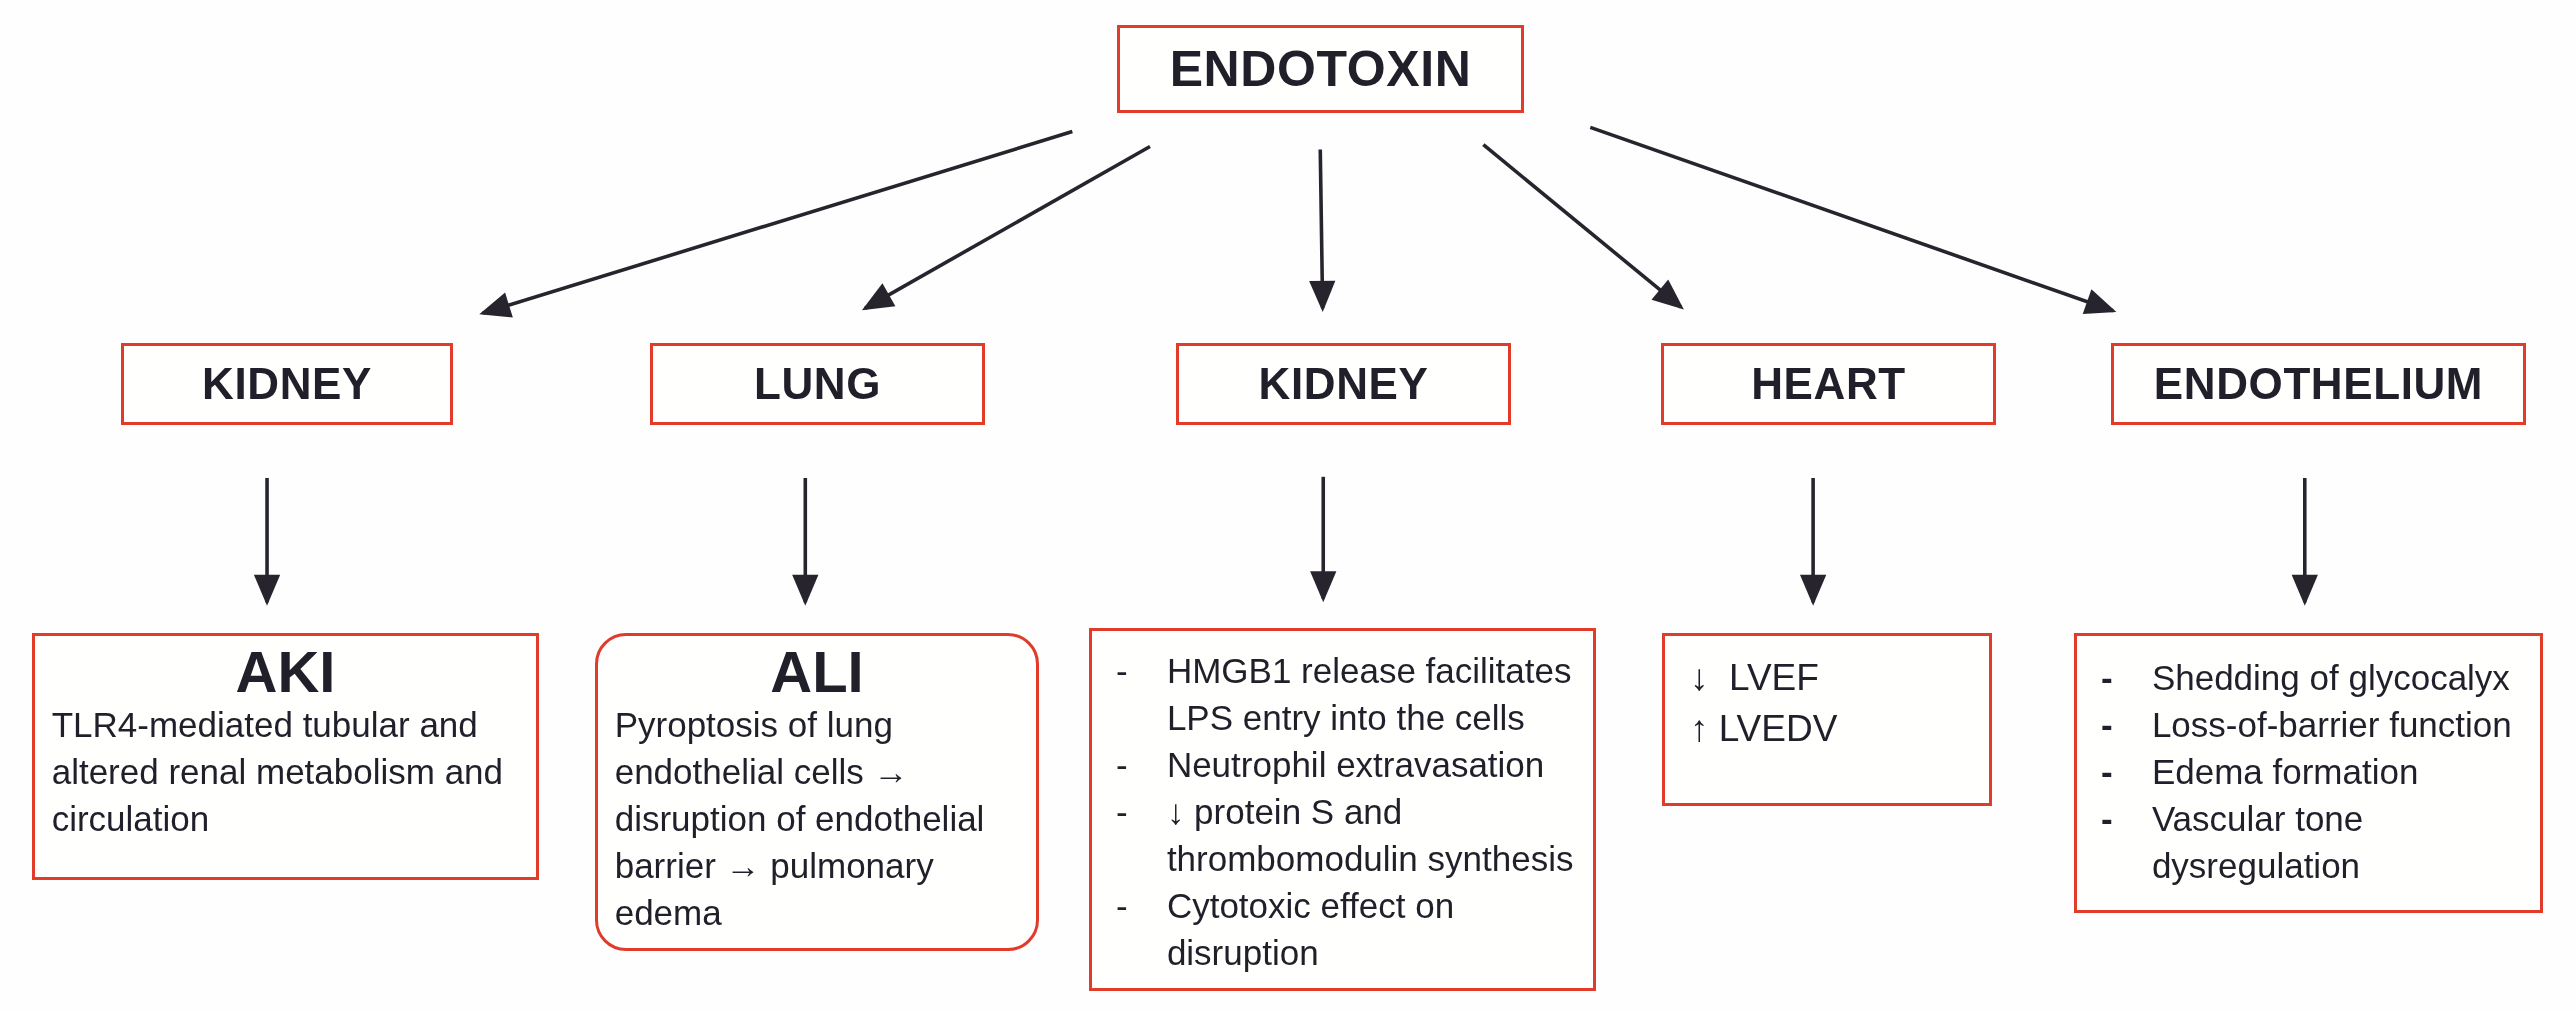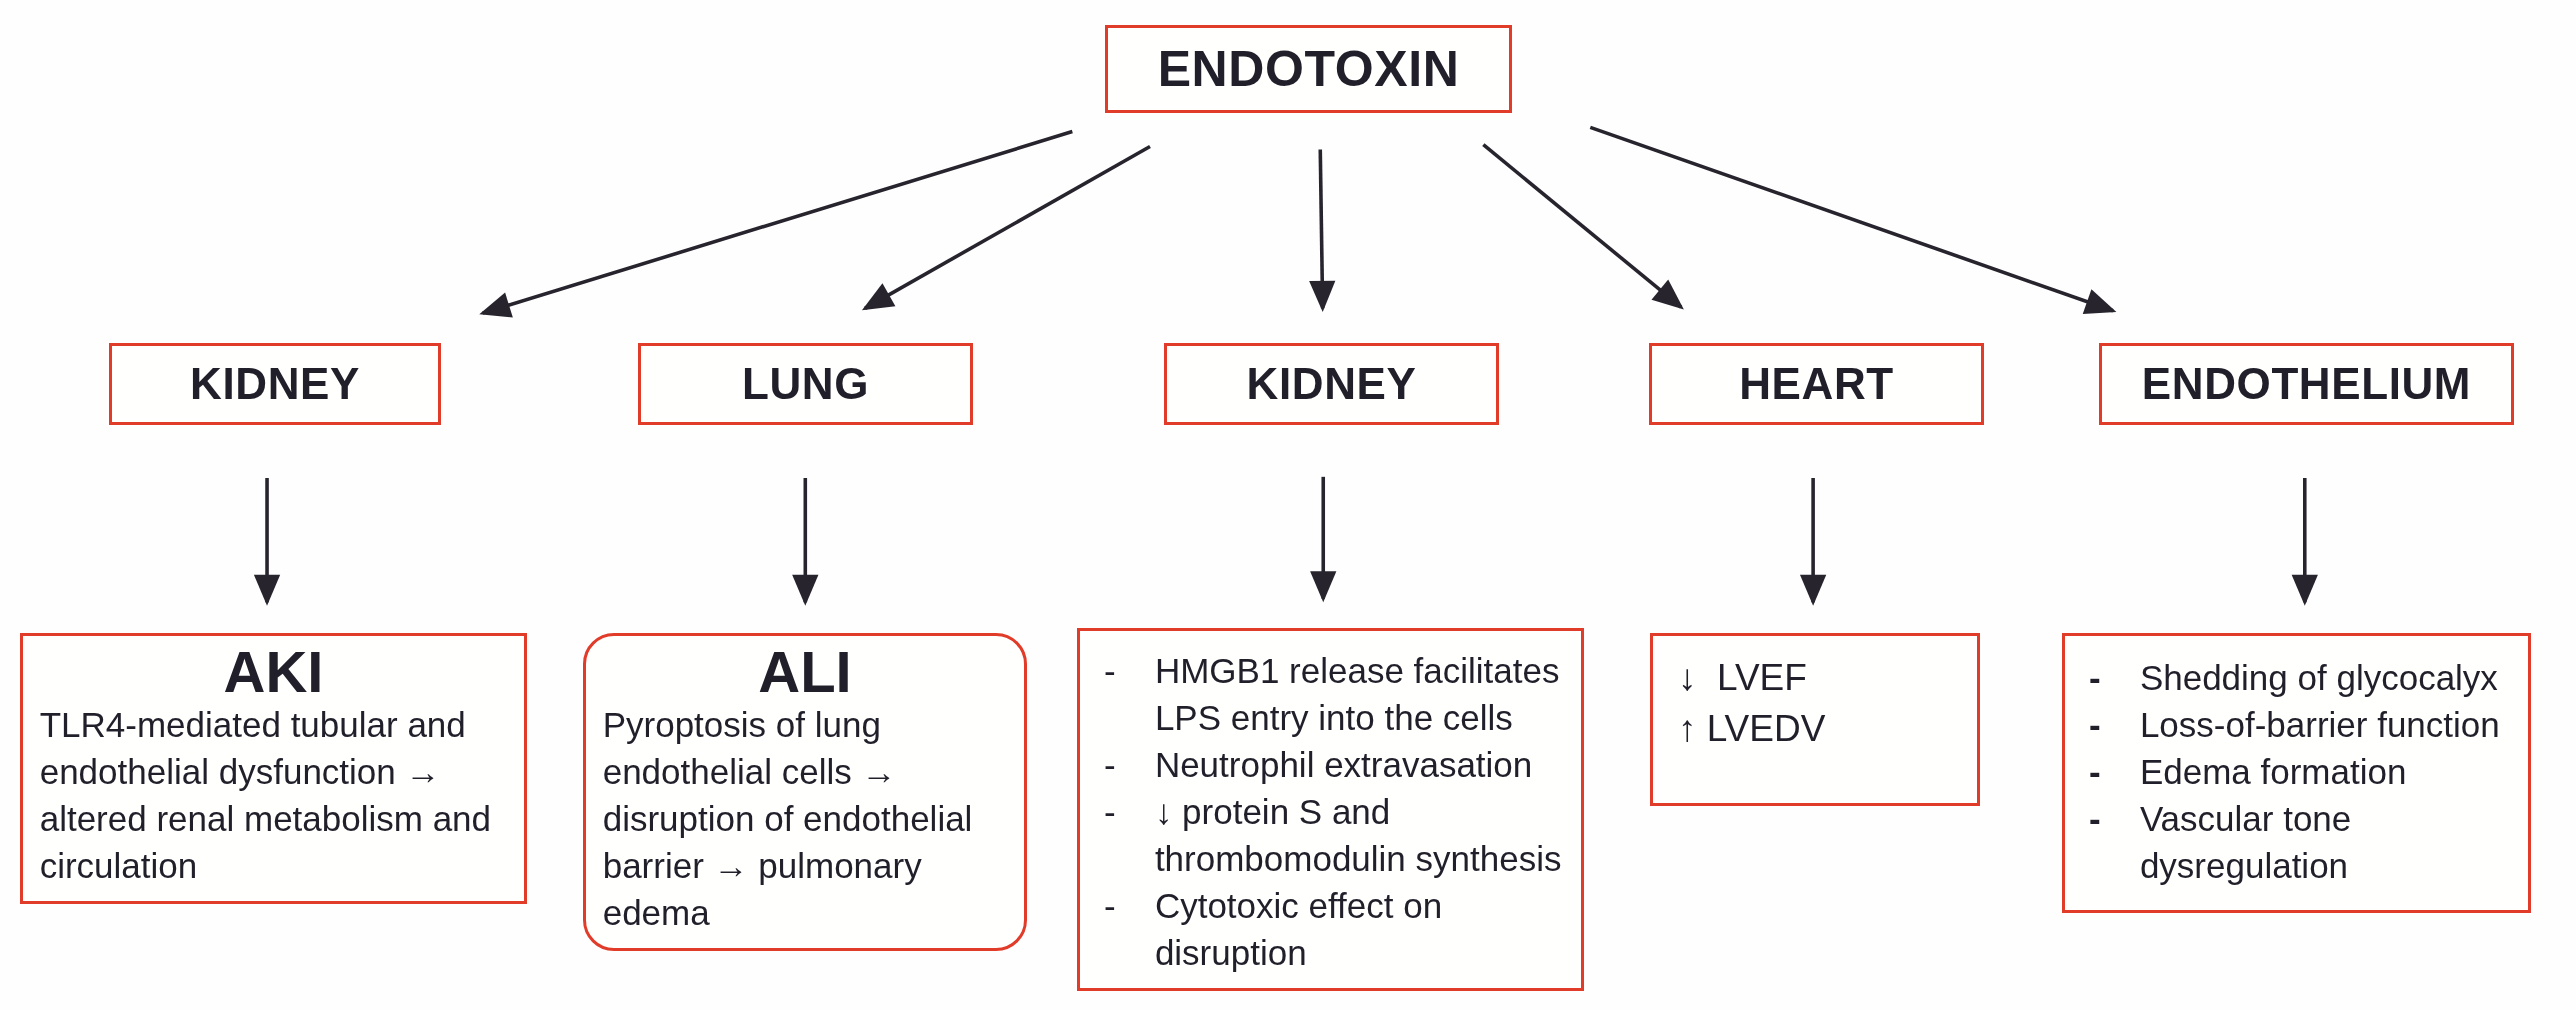--- a/index.html
+++ b/index.html
@@ -16,20 +16,21 @@
     font-family:"Liberation Sans", sans-serif;
     color:var(--ink);
     overflow:hidden;
   }
   svg.arrows{position:absolute;left:0;top:0;width:2576px;height:1011px;pointer-events:none;}
   .box{
     position:absolute;
     border:3px solid var(--red);
     background:#fffffe;
     box-sizing:border-box;
+    margin-left:12px;
   }
   .label-box{
     display:flex;align-items:center;justify-content:center;
     font-weight:bold;
     letter-spacing:0.6px;
   }
   .endotoxin{left:1105px;top:24.5px;width:407px;height:88px;font-size:50px;}
   .organ{top:343px;height:82px;font-size:44px;}
   .organ.kidney{left:109px;width:332px;}
   .organ.lung{left:638px;width:335px;}
@@ -106,21 +107,20 @@
     <span>HEART</span>
   </div>
   <div class="box label-box organ endothelium">
     <span>ENDOTHELIUM</span>
   </div>
 
   <div class="box detail aki">
     <div class="detail-title">AKI</div>
     <div>
         <div class="line">TLR4-mediated tubular and</div>
-        <div class="line">endothelial dysfunction →</div>
         <div class="line">altered renal metabolism and</div>
         <div class="line">circulation</div>
       </div>
   </div>
 
   <div class="box detail ali">
     <div class="detail-title">ALI</div>
     <div>
         <div class="line">Pyroptosis of lung</div>
         <div class="line">endothelial cells →</div>

